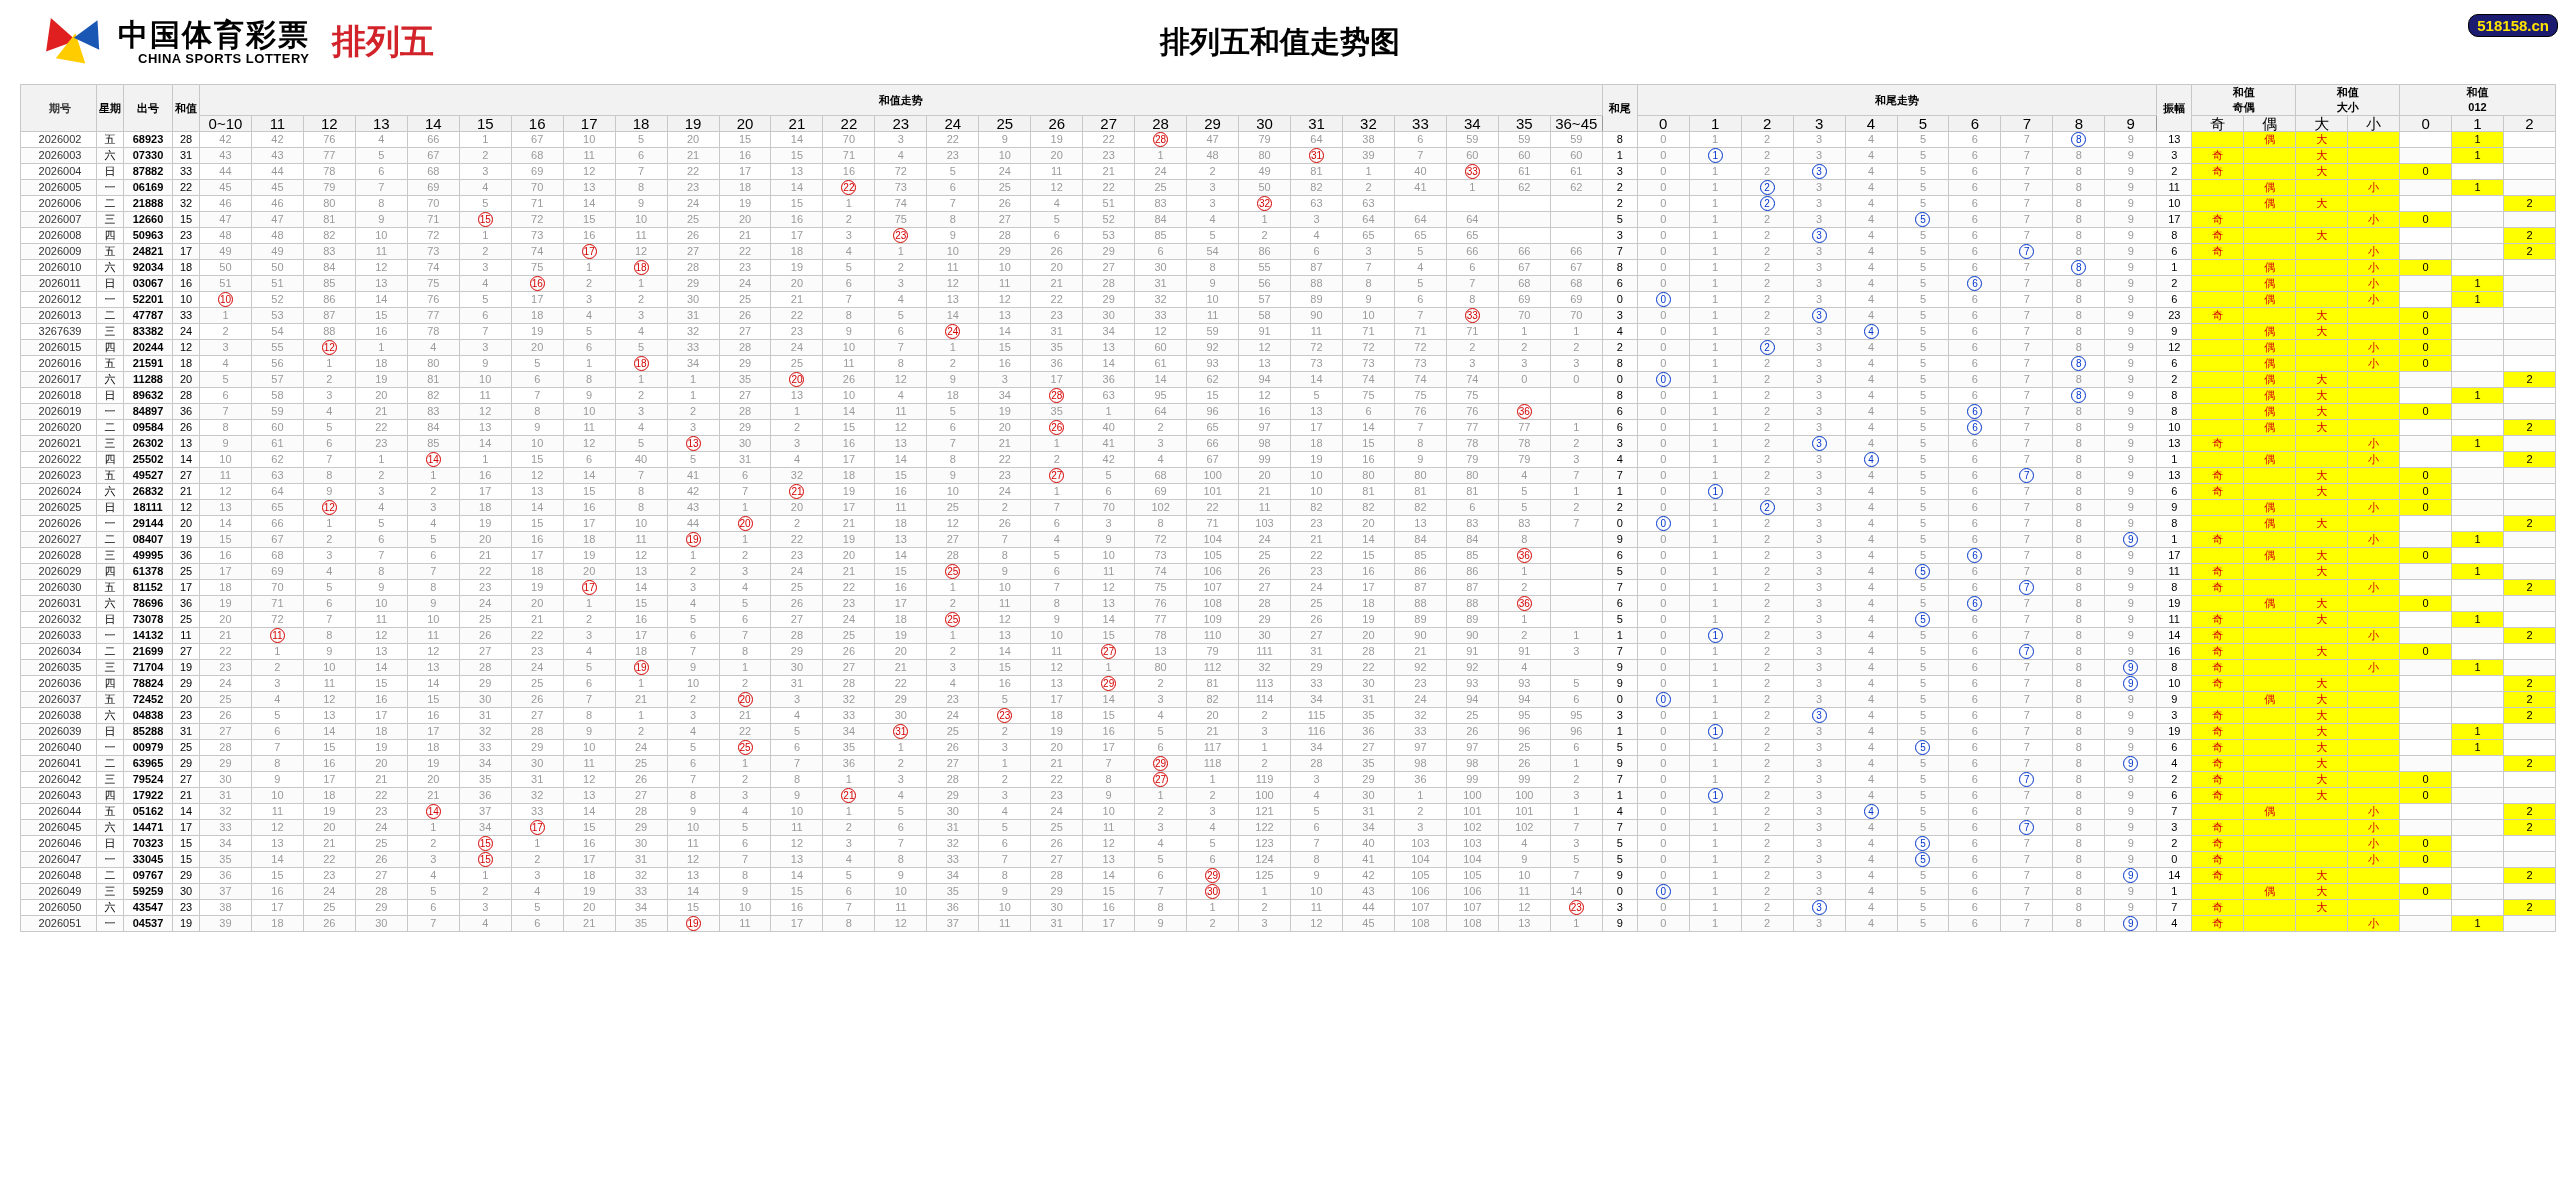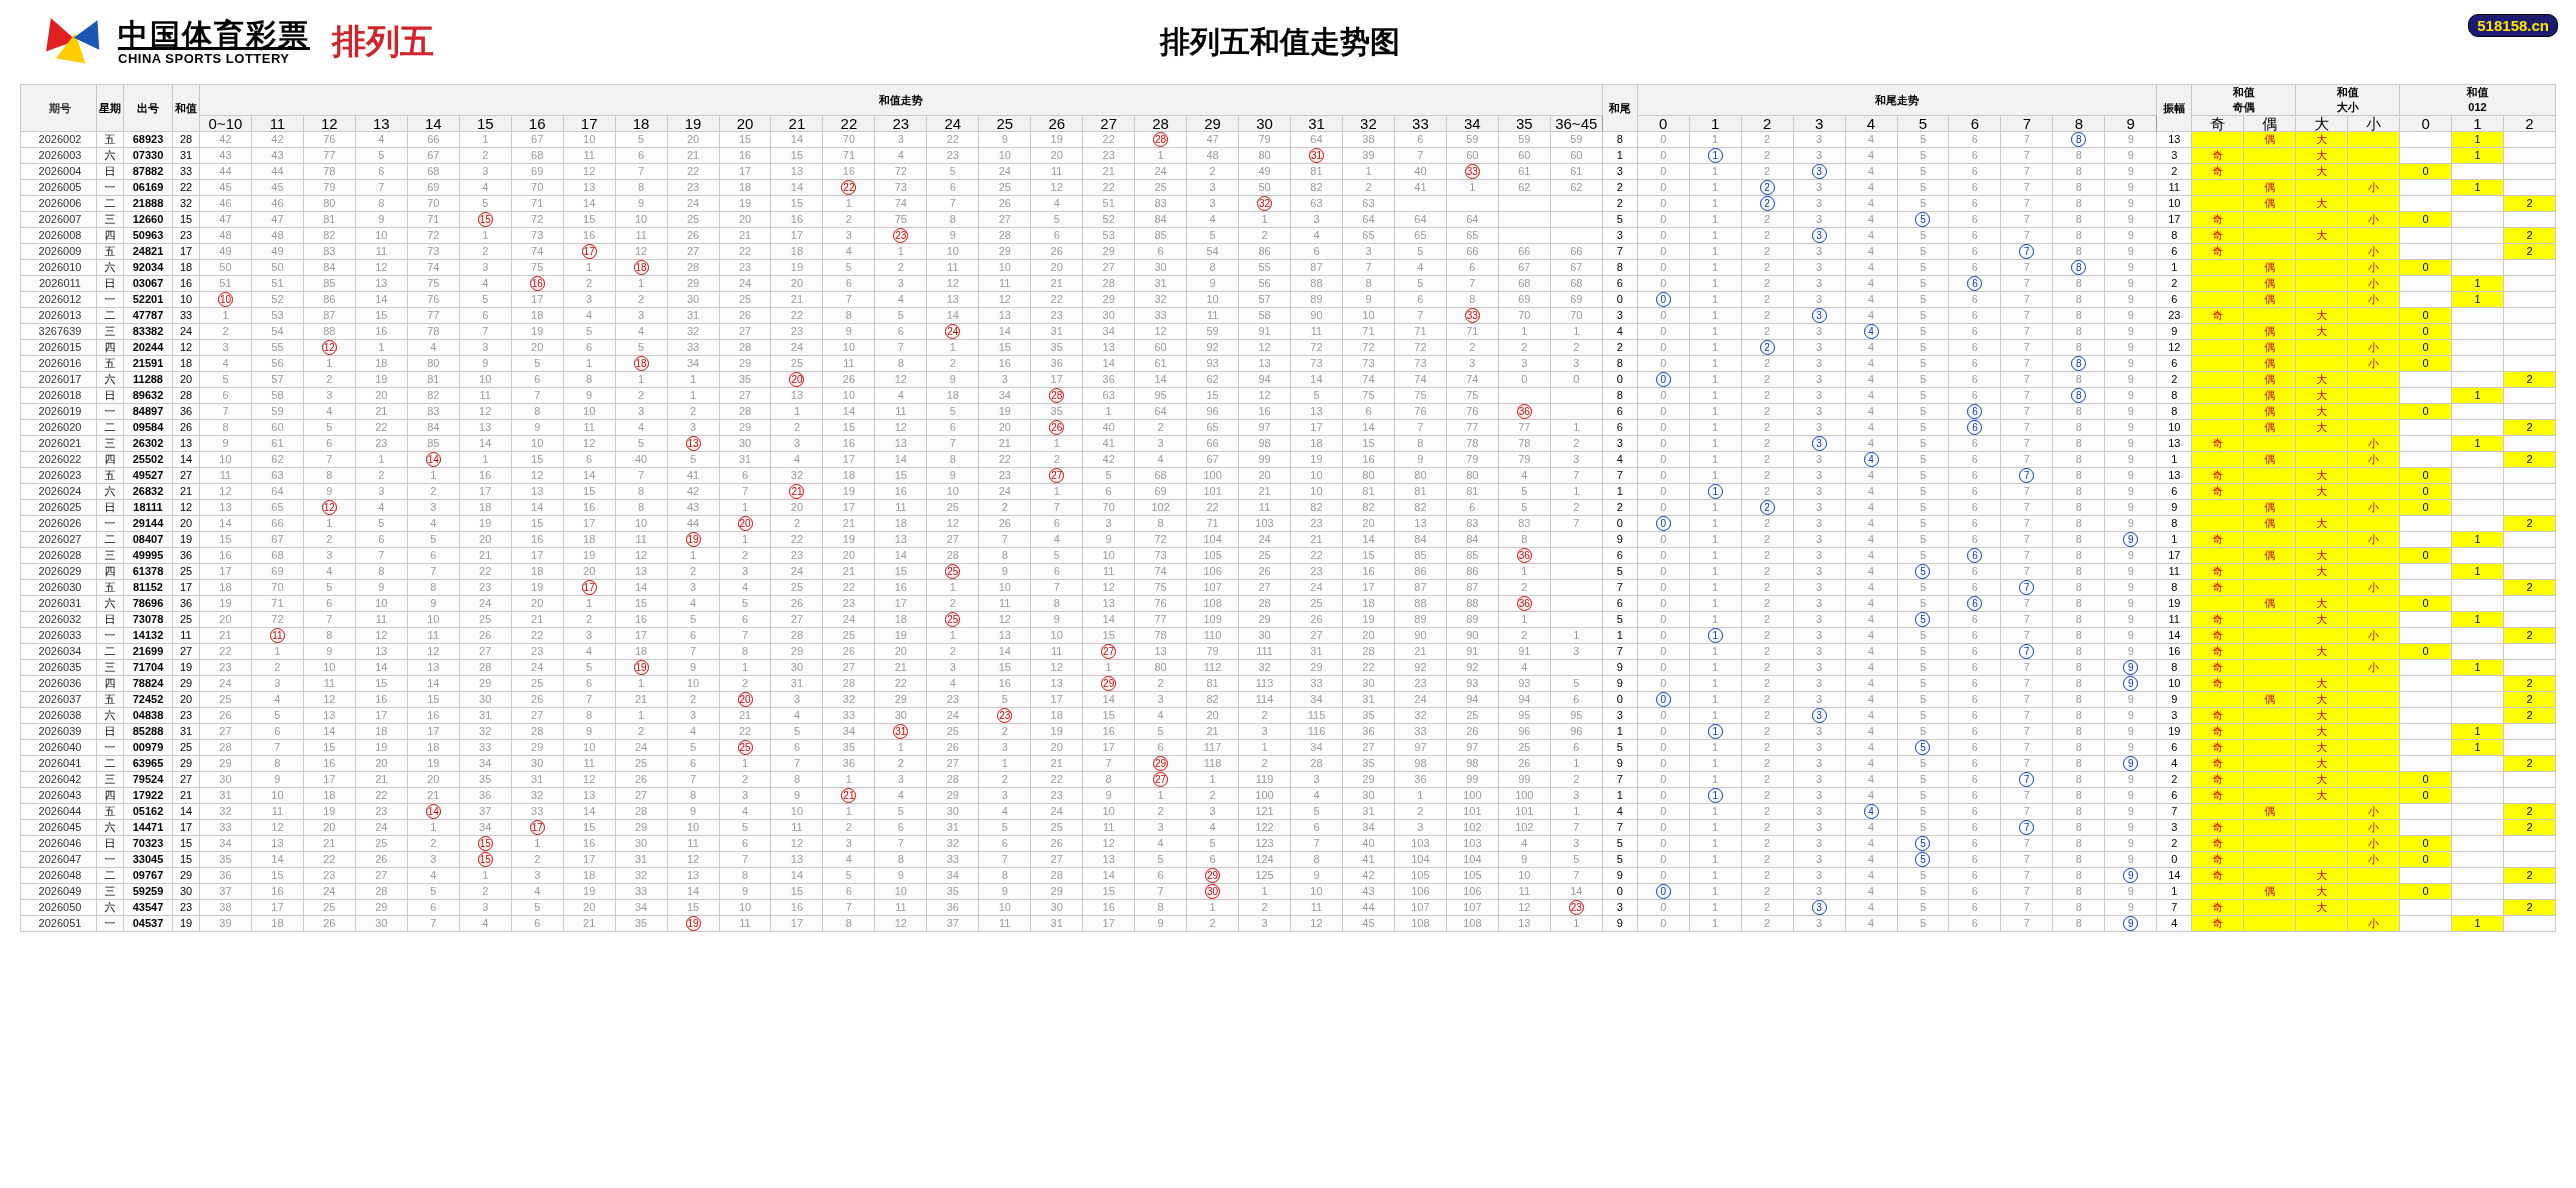--- a/index.html
+++ b/index.html
@@ -4,22 +4,22 @@
 <style>
   html,body{margin:0;padding:0;background:#ffffff;}
   body{width:2576px;height:1188px;font-family:"Liberation Sans",sans-serif;color:#000;overflow:hidden;}
   .header{display:flex;align-items:center;height:84px;position:relative;border-bottom:0px solid #000;}
   .logo-wrap{display:flex;align-items:center;padding-left:38px;gap:10px;}
   .logo-mark{width:70px;height:58px;position:relative;}
   .logo-mark i{position:absolute;display:block;}
   .lm1{width:0;height:0;border-left:16px solid transparent;border-right:16px solid transparent;border-bottom:30px solid #e02020;left:2px;top:4px;transform:rotate(-20deg);}
   .lm2{width:0;height:0;border-left:15px solid transparent;border-right:15px solid transparent;border-bottom:28px solid #ffcc00;left:20px;top:20px;transform:rotate(10deg);}
   .lm3{width:0;height:0;border-left:14px solid transparent;border-right:14px solid transparent;border-bottom:26px solid #1a57b5;left:40px;top:6px;transform:rotate(25deg);}
-  .brandcn{font-size:30px;font-weight:bold;letter-spacing:2px;line-height:1.1;text-decoration:underline;}
-  .branden{font-size:13px;font-weight:bold;letter-spacing:0.5px;}
+  .brandcn{font-size:30px;font-weight:bold;letter-spacing:2px;line-height:1.1;}
+  .branden{font-size:13px;font-weight:bold;letter-spacing:0.5px;margin-left:20px;}
   .brand-red{color:#d2232a;font-size:34px;font-weight:bold;margin-left:12px;}
   .page-title{position:absolute;left:0;right:16px;text-align:center;font-size:30px;font-weight:bold;pointer-events:none;}
   .site-badge{position:absolute;right:18px;top:14px;background:#1b1b6f;color:#ffe400;font-size:15px;font-weight:bold;padding:2px 8px;border:1px solid #000;border-radius:10px;}
 
   table.grid{border-collapse:collapse;width:2536px;margin:0 auto;table-layout:fixed;}
   table.grid th,table.grid td{border:1px solid #c8c8c8;font-size:11px;text-align:center;padding:0;height:15px;line-height:15px;white-space:nowrap;}
   thead th{background:#f2f2f2;font-weight:bold;font-size:13px;color:#000;}
   thead th.sub{font-weight:normal;font-size:15px;}
   .c-issue{width:72px;text-align:left;padding-left:3px !important;color:#333;}
   .c-week{width:26px;}

